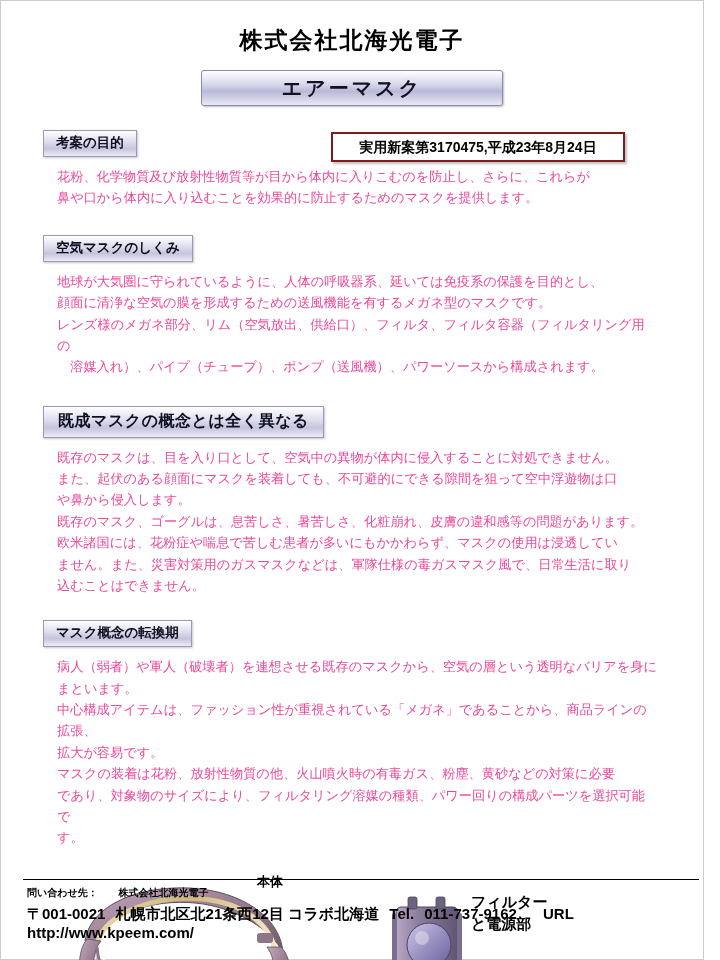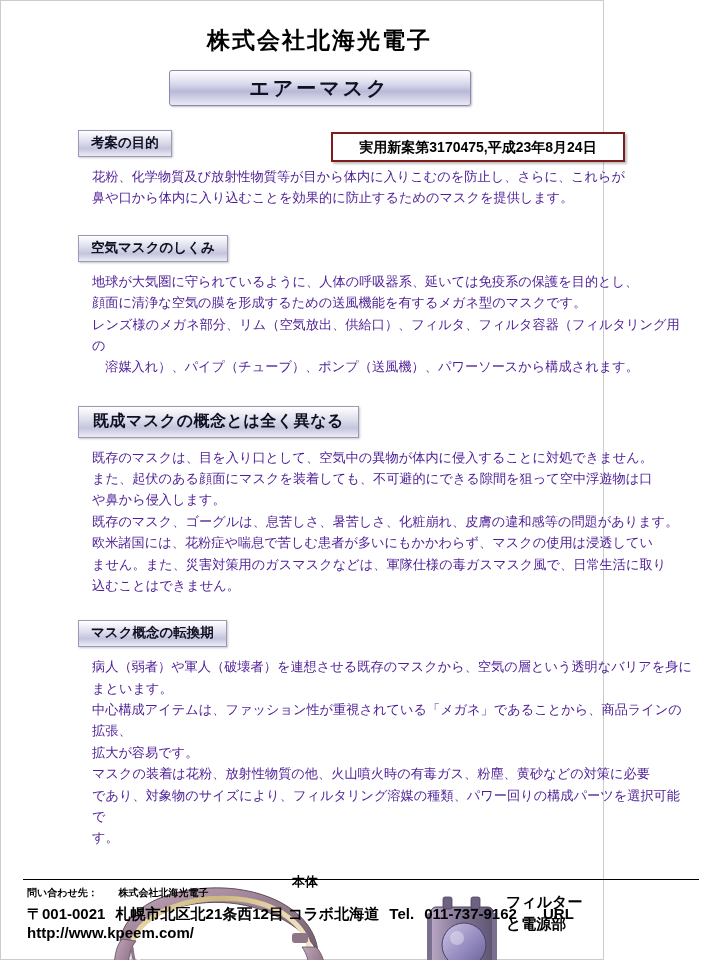--- a/index.html
+++ b/index.html
@@ -11,25 +11,24 @@
     width: 720px;
     height: 960px;
     font-family: "Liberation Sans", sans-serif;
     color: #000000;
     position: relative;
     overflow: hidden;
   }
   .page {
     position: absolute;
     left: 0; top: 0;
-    width: 604px; height: 960px;
+    width: 704px; height: 960px;
     border: 1px solid #cccccc;
     box-sizing: border-box;
     background: #ffffff;
-    padding-left: 35px;
   }
   .company-title {
     text-align: center;
     font-size: 23px;
     font-weight: bold;
     letter-spacing: 2px;
     margin-top: 24px;
     color: #000000;
   }
   .product-banner {
@@ -75,21 +74,21 @@
     font-size: 16px;
     padding: 4px 14px 5px 14px;
     letter-spacing: 0.5px;
   }
   .head-wrap { margin: 0 0 0 42px; }
   .para {
     margin: 9px 0 0 56px;
     width: 600px;
     font-size: 13.2px;
     line-height: 1.62;
-    color: #4c1d95;
+    color: #ec4899;
     white-space: pre-line;
   }
   .s-目的 { margin-top: 24px; }
   .s-しくみ { margin-top: 26px; }
   .s-既成 { margin-top: 28px; }
   .s-転換 { margin-top: 24px; }
 
   
   .figures {
     position: relative;

